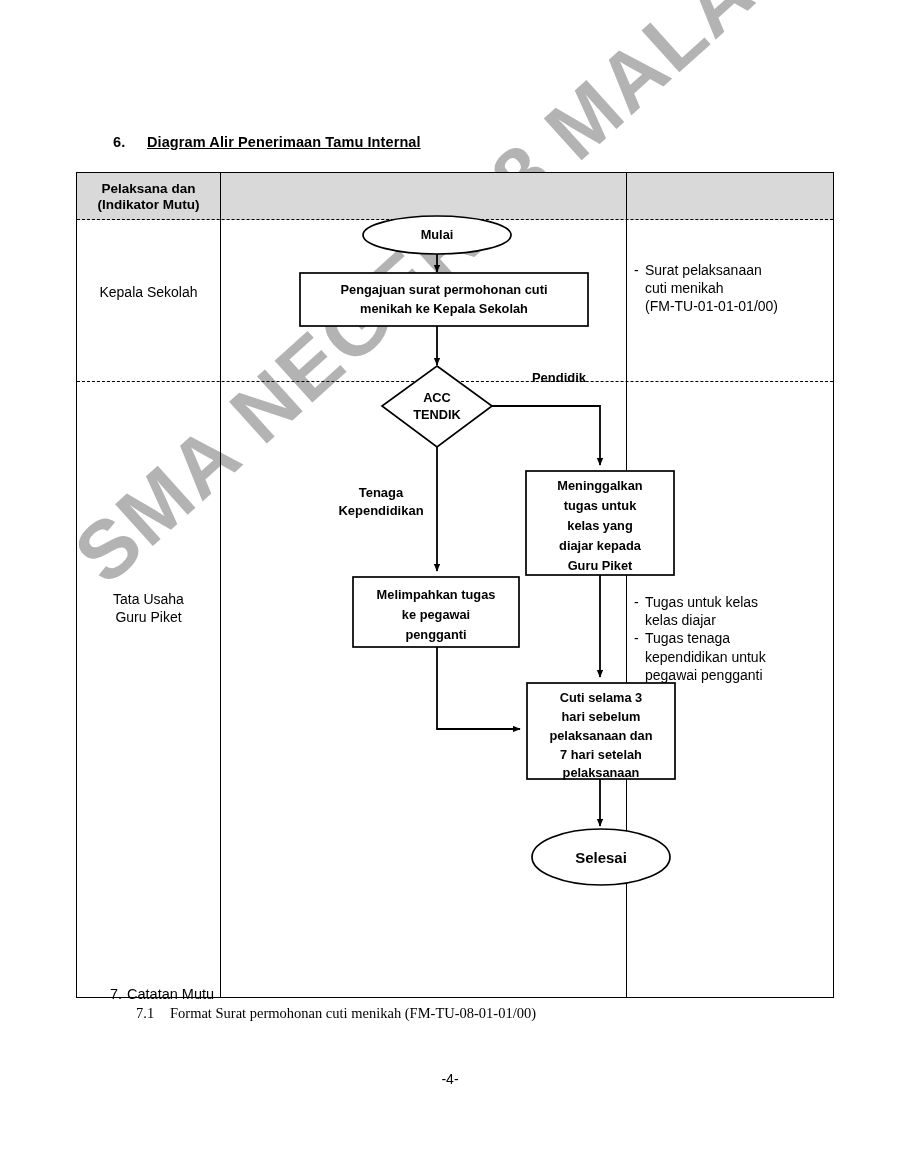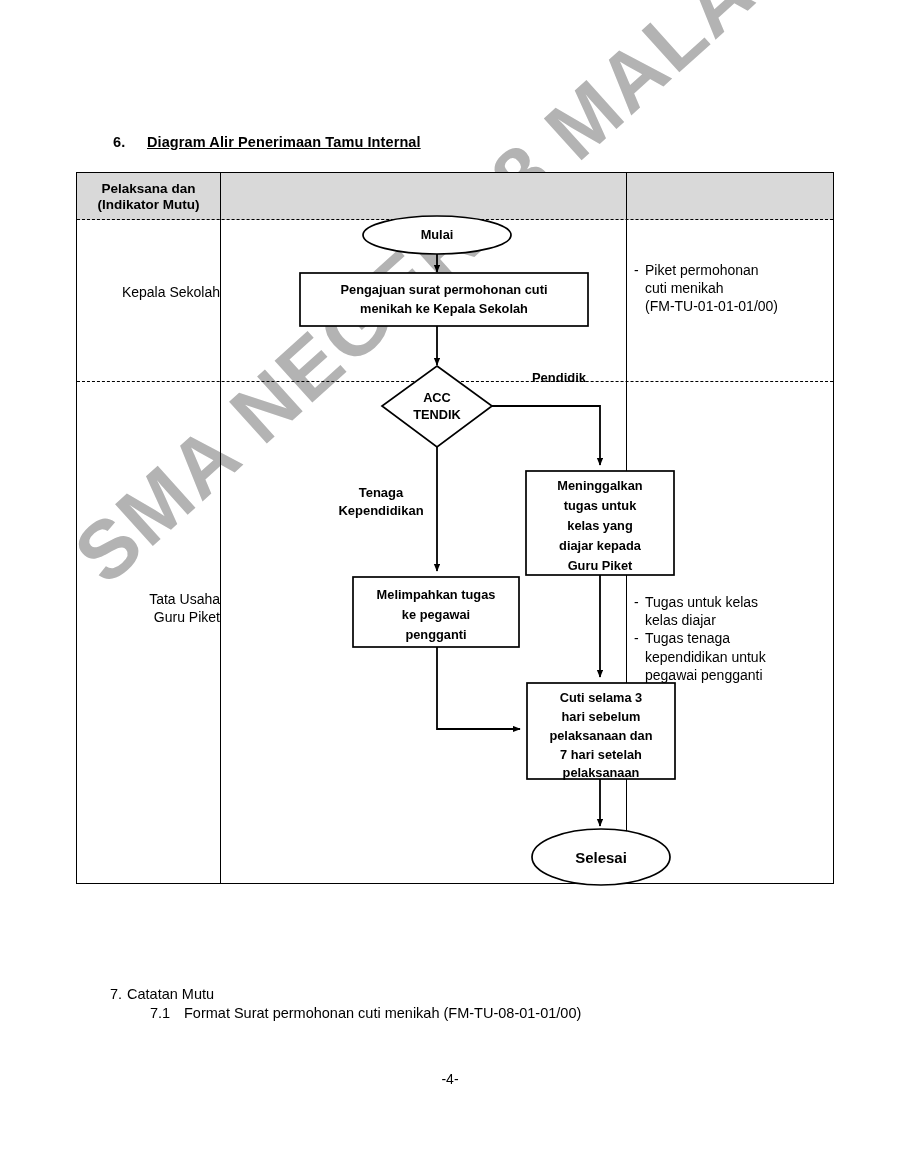--- a/index.html
+++ b/index.html
@@ -53,21 +53,21 @@
     color: #b3b3b3;
     white-space: nowrap;
   }
 
   
   #flow-table {
     position: absolute;
     left: 76px;
     top: 172px;
     width: 758px;
-    height: 712px;
+    height: 826px;
     border: 1.6px solid #000;
     box-sizing: border-box;
     z-index: 10;
   }
   .vdiv {
     position: absolute;
     top: 0;
     width: 0;
     height: 100%;
     border-left: 1.4px solid #000;
@@ -107,21 +107,21 @@
     left: 0;
     top: 208px;
     width: 100%;
     height: 0;
     border-top: 1.6px dashed #000;
   }
 
   
   .role-label {
     position: absolute;
-    text-align: right;
+    text-align: center;
     font-size: 14px;
     line-height: 1.25;
     width: 143px;
     left: 0;
   }
   #role-kepsek { top: 111px; }
   #role-tu     { top: 418px; }
 
   
   .note-block {
@@ -185,22 +185,23 @@
     top: 986px;
     font-size: 14.5px;
   }
   #catatan-title {
     font-weight: normal;
     white-space: nowrap;
   }
   #catatan-title .num { display: inline-block; width: 17px; }
   #catatan-item {
     margin-top: 3px;
-    margin-left: 40px;
+    margin-left: 26px;
     white-space: nowrap;
+    font-family: Liberation Serif, serif;
   }
   #catatan-item .num { display: inline-block; width: 34px; }
 
   #page-number {
     position: absolute;
     left: 0;
     top: 1071px;
     width: 900px;
     text-align: center;
     font-size: 14px;
@@ -236,21 +237,21 @@
   <div class="role-label" id="role-kepsek">Kepala Sekolah</div>
   <div class="role-label" id="role-tu">
     <div>Tata Usaha</div>
     <div>Guru Piket</div>
   </div>
 
   <div class="note-block" id="note-1">
     <div class="note-item">
       <span class="note-dash">-</span>
       <span class="note-text">
-        <span>Piket permohonan</span><br>
+        <span>Surat pelaksanaan</span><br>
         <span>cuti menikah</span><br>
         <span>(FM-TU-01-01-01/00)</span>
       </span>
     </div>
   </div>
 
   <div class="note-block" id="note-2">
     <div class="note-item">
       <span class="note-dash">-</span>
       <span class="note-text">

